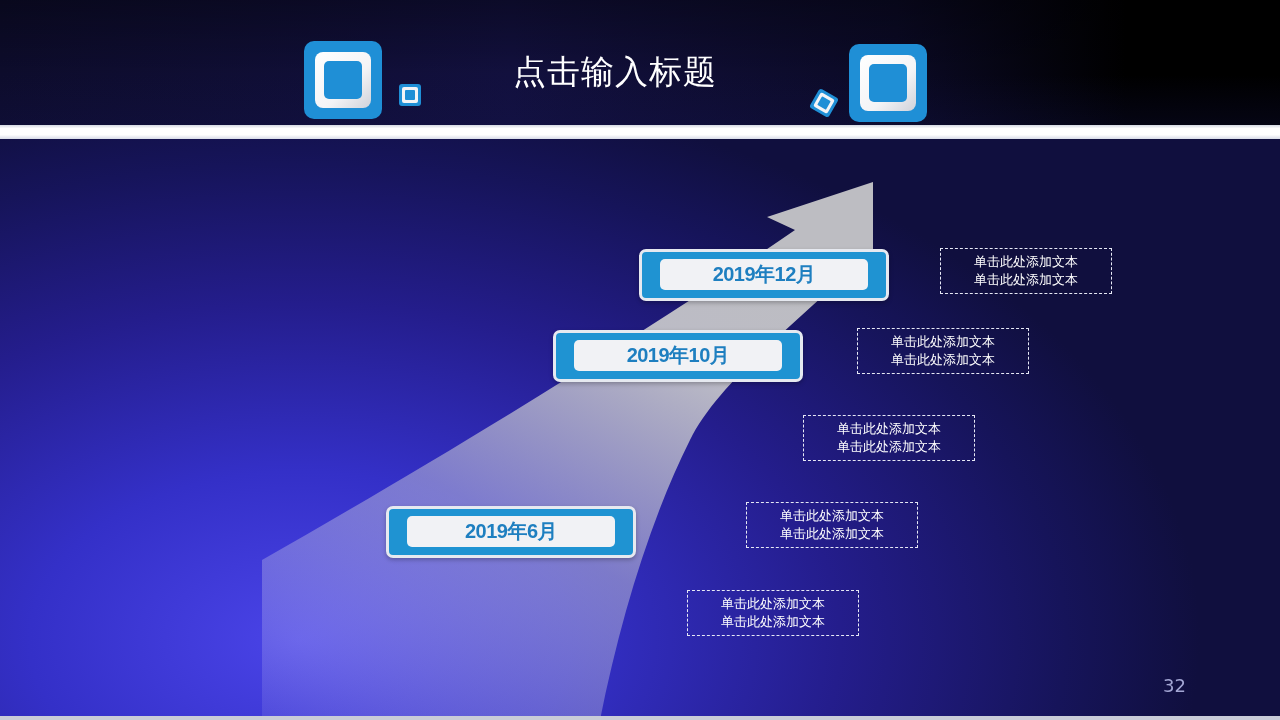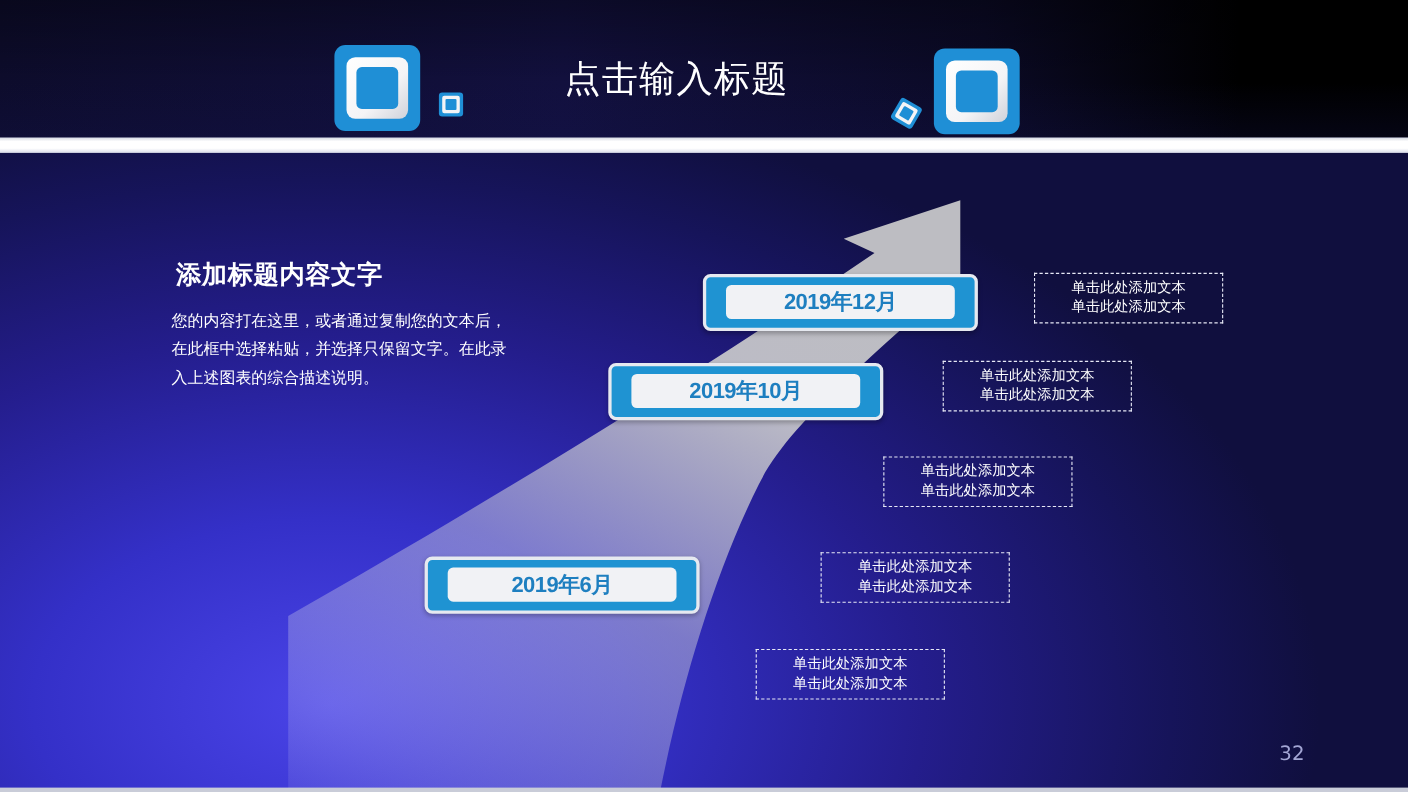--- a/index.html
+++ b/index.html
@@ -77,22 +77,20 @@
       <linearGradient id="arrowGrad" x1="0" y1="1" x2="0.6" y2="0">
         <stop offset="0%" stop-color="#ffffff" stop-opacity="0.08"></stop>
         <stop offset="45%" stop-color="#c8c8d8" stop-opacity="0.5"></stop>
         <stop offset="80%" stop-color="#c4c4ca" stop-opacity="0.95"></stop>
         <stop offset="100%" stop-color="#bdbdc2" stop-opacity="1"></stop>
       </linearGradient>
     </defs>
     <path d="M262,560 C420,470 620,350 795,230 L767,217 L873,182 L873,250 C800,320 720,380 690,440 C650,520 620,620 600,720 L262,720 Z" fill="url(#arrowGrad)"></path>
   </svg>
 
-  <div class="left-title">添加标题内容文字</div>
-  <div class="left-desc">您的内容打在这里，或者通过复制您的文本后，在此框中选择粘贴，并选择只保留文字。在此录入上述图表的综合描述说明。</div>
 
   <div class="milestone" style="left:639px; top:249px;">
     <div class="inner">
       <span class="label">2019年12月</span>
     </div>
   </div>
   <div class="note" style="left:940px; top:248px;">
     <span>单击此处添加文本</span>
     <span>单击此处添加文本</span>
   </div>

